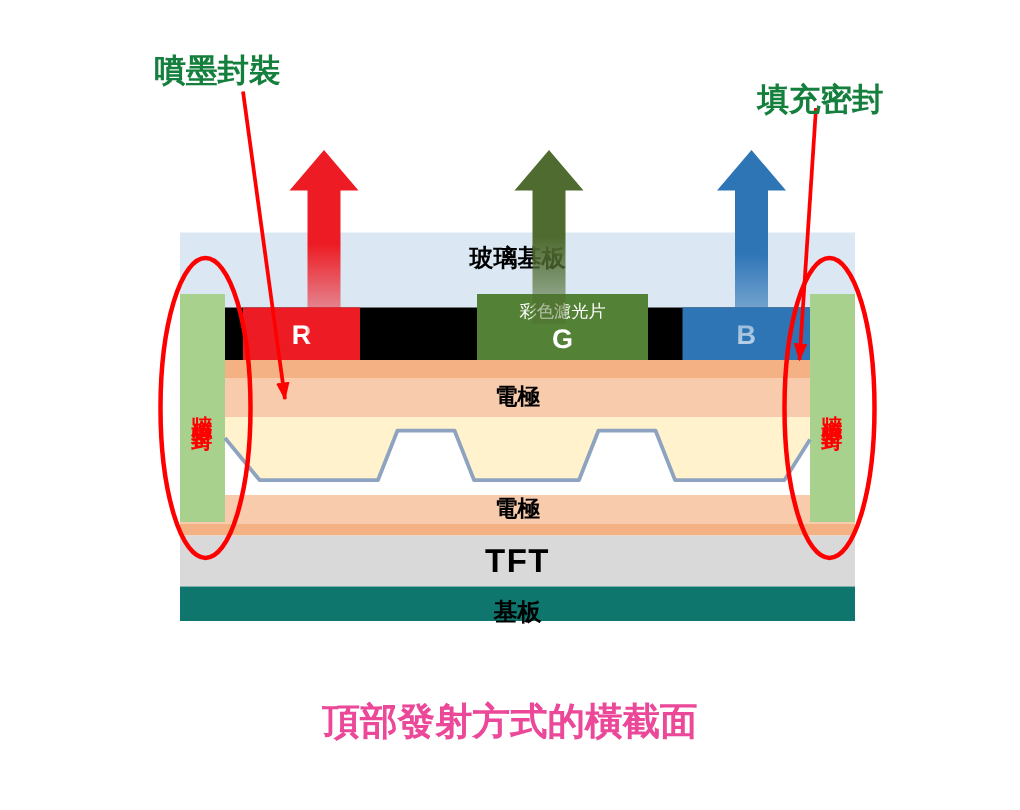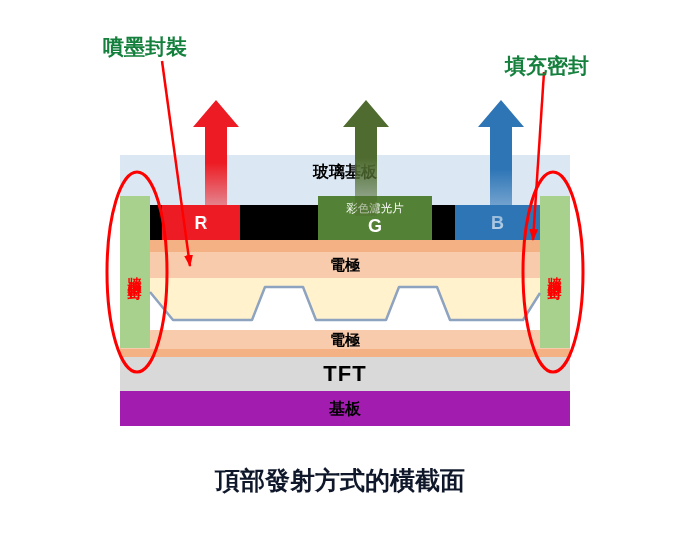--- a/index.html
+++ b/index.html
@@ -10,21 +10,21 @@
   
   .band { position:absolute; left:120px; width:450px; }
   .glass      { top:155px; height:50px; background:#dbe8f4; }
   .cf-row     { top:205px; height:35px; background:#000000; }
   .el-dark1   { top:240px; height:12px; background:#f4b183; }
   .el-light1  { top:252px; height:26px; background:#f8cbad; }
   .cream      { top:278px; height:52px; background:#fff2cc; }
   .el-light2  { top:330px; height:19px; background:#f8cbad; }
   .el-dark2   { top:349px; height:8px;  background:#f4b183; }
   .tft        { top:357px; height:34px; background:#d9d9d9; }
-  .substrate  { top:391px; height:35px; background:#a21caf; }
+  .substrate  { top:391px; height:23px; background:#0f766e; }
 
   .band-label { display:block; width:100%; text-align:center; color:#000; font-weight:bold; }
   .glass .band-label     { margin-top:7px;  font-size:16px; }
   .el-light1 .band-label { line-height:26px; font-size:15px; }
   .el-light2 .band-label { line-height:19px; font-size:15px; }
   .tft .band-label       { line-height:34px; font-size:22px; font-weight:600; letter-spacing:1px; }
   .substrate .band-label { line-height:35px; font-size:16px; }
 
   
   .block { position:absolute; display:flex; flex-direction:column; align-items:center; justify-content:center; }
@@ -42,21 +42,21 @@
   .wall-label { writing-mode:vertical-rl; text-orientation:upright; color:#ff0000;
                 font-weight:bold; font-size:14px; letter-spacing:3px; }
 
   
   .callout { position:absolute; color:#15803d; font-weight:bold; font-size:21px; white-space:nowrap; }
   .callout-left  { left:103px; top:33px; }
   .callout-right { left:505px; top:52px; }
 
   
   .title { position:absolute; left:0; right:0; top:464px; text-align:center;
-           color:#0f172a; font-weight:bold; font-size:25px; }
+           color:#ec4899; font-weight:bold; font-size:25px; }
 
   
   .overlay { position:absolute; left:0; top:0; width:680px; height:540px; pointer-events:none; }
 </style>
 </head>
 <body>
 
 <div class="canvas">
 
   <div class="band glass">

